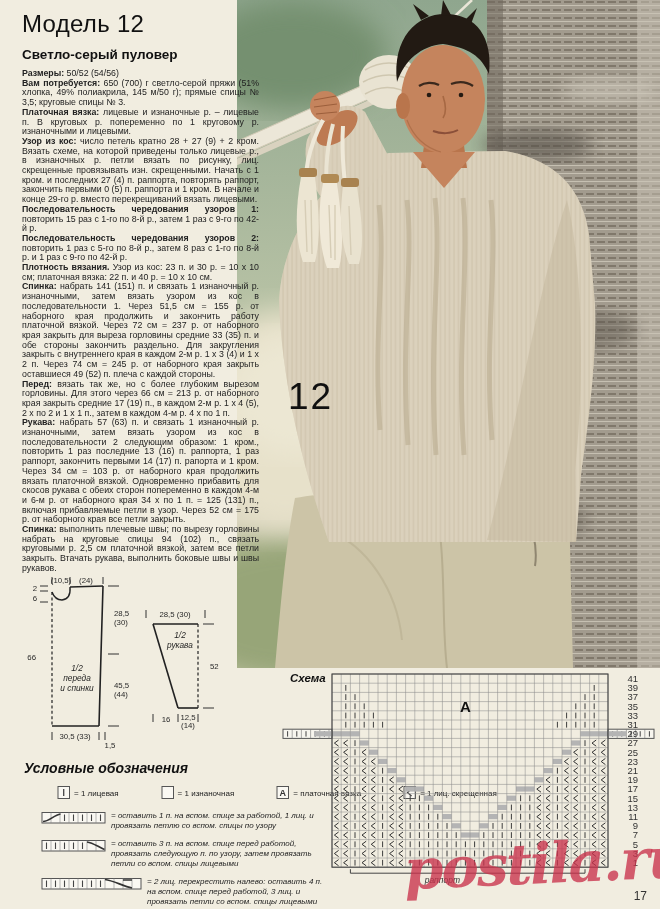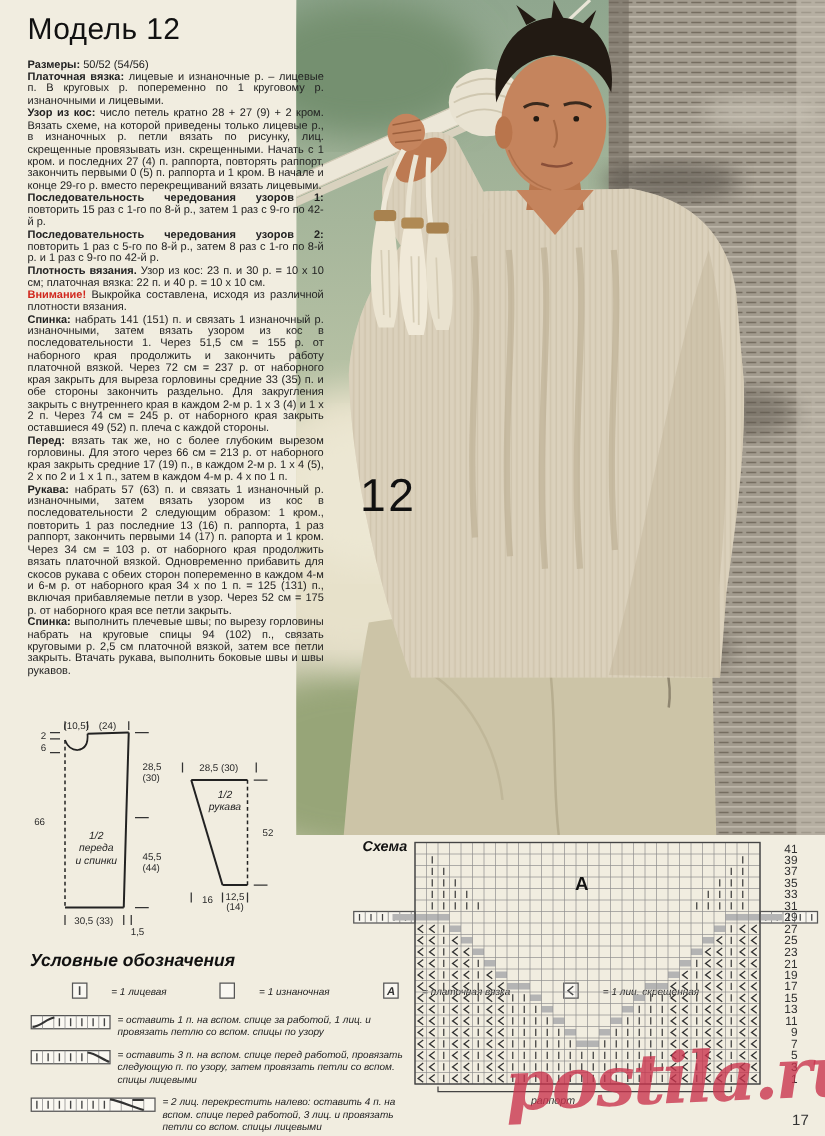--- a/index.html
+++ b/index.html
@@ -18,23 +18,23 @@
         color:#101010;letter-spacing:2px;}
   
   .schematics{position:absolute;left:22px;top:576px;}
   .schematics text{font-family:"Liberation Sans",sans-serif;}
   .meas{font-size:7.8px;fill:#2a2a2a;}
   .piece-label{font-size:8.3px;font-style:italic;fill:#1d1d1d;}
   
   .legend{position:absolute;left:24px;top:760px;width:308px;}
   .legend-title{font-size:14px;font-weight:bold;font-style:italic;margin:0 0 9px 0;color:#111;}
   .legend-inline{display:flex;gap:9px;align-items:center;margin-bottom:9px;flex-wrap:nowrap;}
-  .legend-item{display:flex;align-items:center;gap:18px;font-size:8px;font-style:italic;color:#222;white-space:nowrap;padding-left:33px;}
+  .legend-item{display:flex;align-items:center;gap:3px;font-size:8px;color:#222;white-space:nowrap;padding-left:33px;}
   .legend-cable{display:flex;align-items:flex-start;gap:5px;font-size:8px;font-style:italic;
-        color:#222;margin-bottom:8px;line-height:10px;}
+        color:#222;margin-bottom:8px;line-height:10px;margin-left:17px;}
   .legend-cable .ctext{flex:1;}
   
   .chart{position:absolute;left:278px;top:664px;width:382px;height:245px;}
   .chart-title{position:absolute;left:12px;top:8px;font-size:11.5px;font-weight:bold;
         font-style:italic;color:#111;}
   #chart-svg{position:absolute;left:0;top:0;}
   #chart-svg text{font-family:"Liberation Sans",sans-serif;}
   .watermark{position:absolute;left:404px;top:830px;font-family:"DejaVu Serif",serif;
         font-style:italic;font-weight:bold;font-size:56px;letter-spacing:-2px;
         transform:rotate(-2.5deg);z-index:6;pointer-events:none;}
@@ -147,28 +147,29 @@
         <circle cx="224" cy="95" r="2.3" fill="#241a12"></circle>
       <path d="M206,96 C209,105 210,112 206,118" stroke="#a66843" stroke-width="1.6" fill="none"></path>
       <path d="M196,131 C204,134 214,134 221,130" stroke="#8a4f39" stroke-width="2" fill="none"></path>
       <path d="M170,120 C176,136 188,148 204,152" stroke="#a66843" stroke-width="1.2" fill="none" opacity=".7"></path>
     </g>
   </svg>
   <div class="figure-number">12</div>
 
   <div class="text-col">
     <h1 class="title">Модель 12</h1>
+    <h2 class="subtitle">Светло-серый пуловер</h2>
     <div id="paragraphs">
         <p class="para"><b>Размеры:</b> 50/52 (54/56)</p>
+        <p class="para"><b>Вам потребуется:</b> 650 (700) г светло-серой пряжи (51% хлопка, 49% полиакрила, 145 м/50 г); прямые спицы № 3,5; круговые спицы № 3.</p>
         <p class="para"><b>Платочная вязка:</b> лицевые и изнаночные р. – лицевые п. В круговых р. попеременно по 1 круговому р. изнаночными и лицевыми.</p>
         <p class="para"><b>Узор из кос:</b> число петель кратно 28 + 27 (9) + 2 кром. Вязать схеме, на которой приведены только лицевые р., в изнаночных р. петли вязать по рисунку, лиц. скрещенные провязывать изн. скрещенными. Начать с 1 кром. и последних 27 (4) п. раппорта, повторять раппорт, закончить первыми 0 (5) п. раппорта и 1 кром. В начале и конце 29-го р. вместо перекрещиваний вязать лицевыми.</p>
         <p class="para"><b>Последовательность чередования узоров 1:</b> повторить 15 раз с 1-го по 8-й р., затем 1 раз с 9-го по 42-й р.</p>
         <p class="para"><b>Последовательность чередования узоров 2:</b> повторить 1 раз с 5-го по 8-й р., затем 8 раз с 1-го по 8-й р. и 1 раз с 9-го по 42-й р.</p>
         <p class="para"><b>Плотность вязания.</b> Узор из кос: 23 п. и 30 р. = 10 х 10 см; платочная вязка: 22 п. и 40 р. = 10 х 10 см.</p>
-        <p class="para"><b class="accent">Внимание!</b> Выкройка составлена, исходя из различной плотности вязания.</p>
         <p class="para"><b>Спинка:</b> набрать 141 (151) п. и связать 1 изнаночный р. изнаночными, затем вязать узором из кос в последовательности 1. Через 51,5 см = 155 р. от наборного края продолжить и закончить работу платочной вязкой. Через 72 см = 237 р. от наборного края закрыть для выреза горловины средние 33 (35) п. и обе стороны закончить раздельно. Для закругления закрыть с внутреннего края в каждом 2-м р. 1 х 3 (4) и 1 х 2 п. Через 74 см = 245 р. от наборного края закрыть оставшиеся 49 (52) п. плеча с каждой стороны.</p>
         <p class="para"><b>Перед:</b> вязать так же, но с более глубоким вырезом горловины. Для этого через 66 см = 213 р. от наборного края закрыть средние 17 (19) п., в каждом 2-м р. 1 х 4 (5), 2 х по 2 и 1 х 1 п., затем в каждом 4-м р. 4 х по 1 п.</p>
         <p class="para"><b>Рукава:</b> набрать 57 (63) п. и связать 1 изнаночный р. изнаночными, затем вязать узором из кос в последовательности 2 следующим образом: 1 кром., повторить 1 раз последние 13 (16) п. раппорта, 1 раз раппорт, закончить первыми 14 (17) п. рапорта и 1 кром. Через 34 см = 103 р. от наборного края продолжить вязать платочной вязкой. Одновременно прибавить для скосов рукава с обеих сторон попеременно в каждом 4-м и 6-м р. от наборного края 34 х по 1 п. = 125 (131) п., включая прибавляемые петли в узор. Через 52 см = 175 р. от наборного края все петли закрыть.</p>
         <p class="para"><b>Спинка:</b> выполнить плечевые швы; по вырезу горловины набрать на круговые спицы 94 (102) п., связать круговыми р. 2,5 см платочной вязкой, затем все петли закрыть. Втачать рукава, выполнить боковые швы и швы рукавов.</p>
       </div>
   </div>
 
   <svg class="schematics" width="225" height="200" viewBox="0 0 225 200">
     <g>
 

